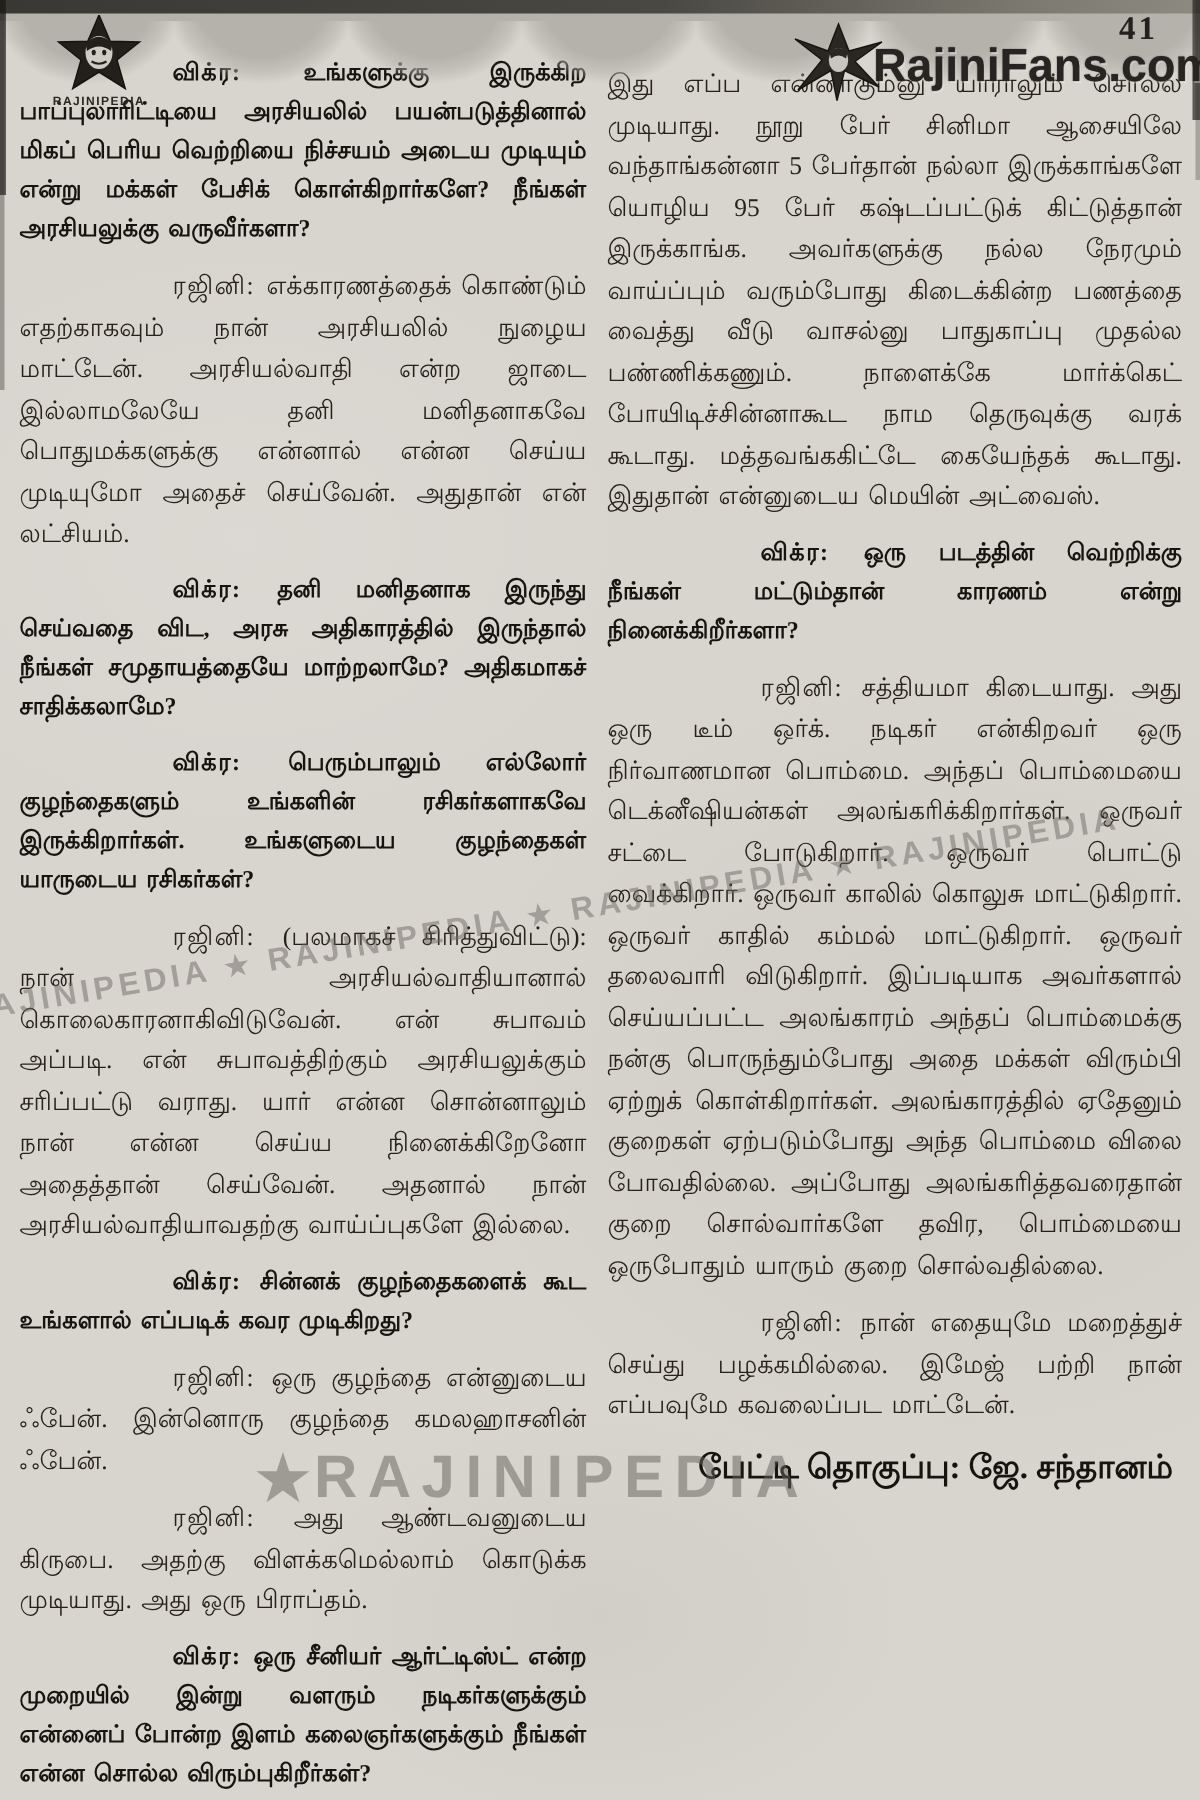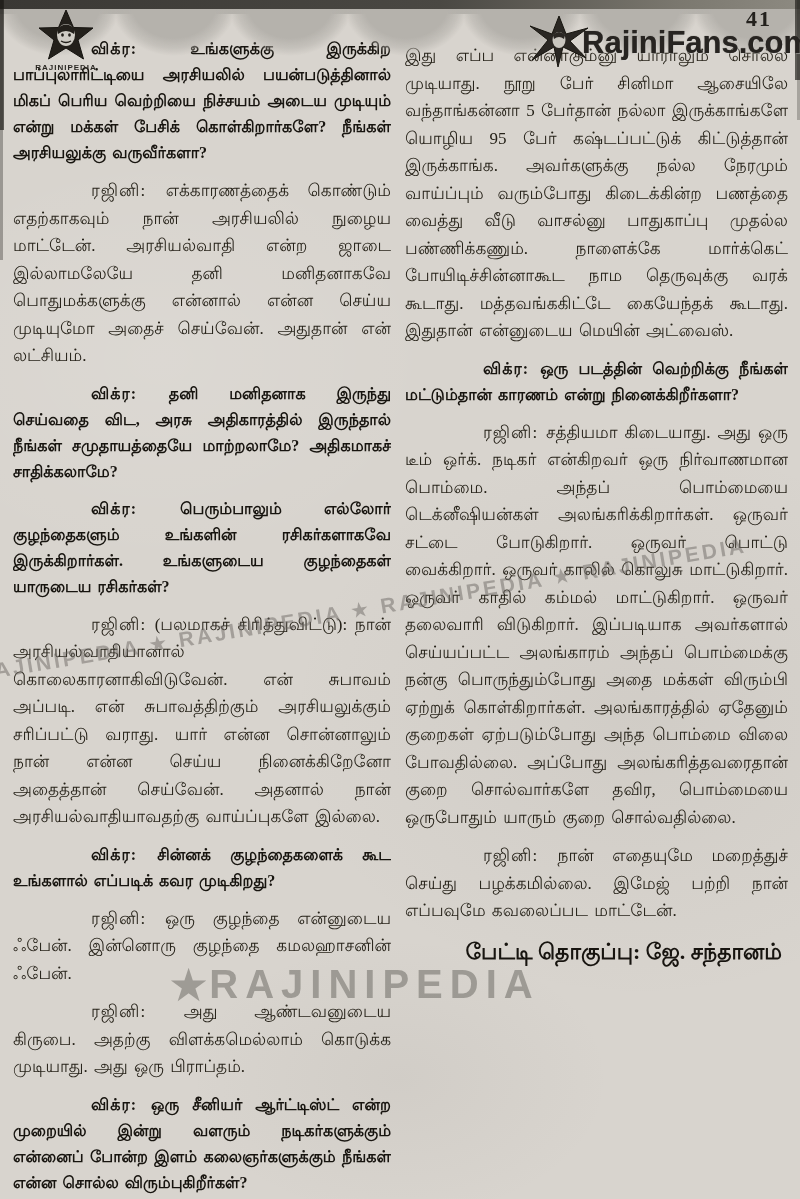--- a/index.html
+++ b/index.html
@@ -73,21 +73,21 @@
   .col-right { left:405px; width:383px; height:1160px; padding-top:6px; }
 
   p.para {
     font-size:17px; line-height:27.5px; text-align:justify;
     text-indent:78px; margin-bottom:11px;
     word-spacing:2px;
   }
   p.para.q { font-weight:bold; font-size:16px; line-height:26px; color:#17140f; }
   p.para.a { font-weight:normal; color:#262219; }
   p.para.cont { text-indent:0; }
-  .speaker { letter-spacing:1px; }
+  .speaker { letter-spacing:1px;margin-left:24px; }
 
   
   .credits {
     padding-right:6px;
     text-align:right; font-weight:bold; font-size:22px; line-height:31px; color:#17140f;
   }
 
   
   .wm { position:absolute; z-index:2; pointer-events:none; color:rgba(104,101,96,0.48);
         font-family:"Liberation Sans","DejaVu Sans",sans-serif; white-space:nowrap; }

